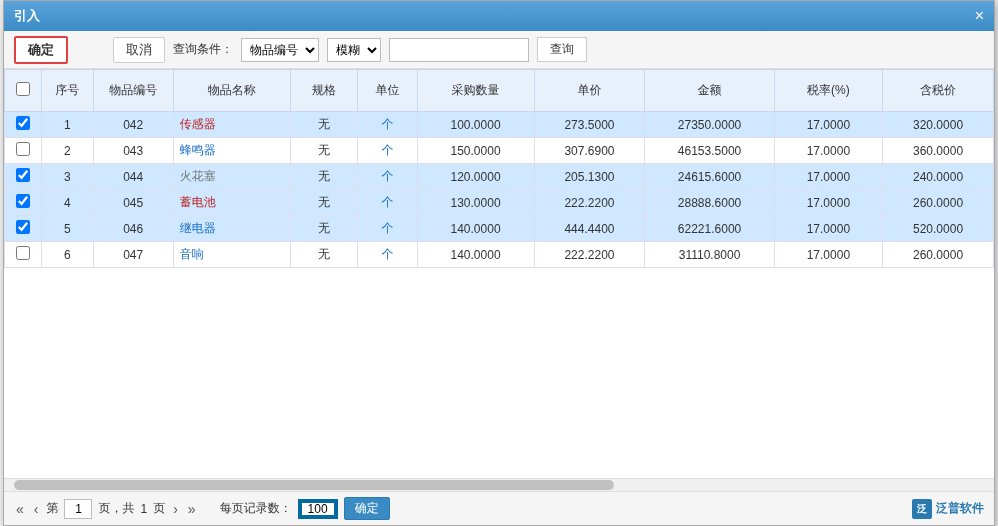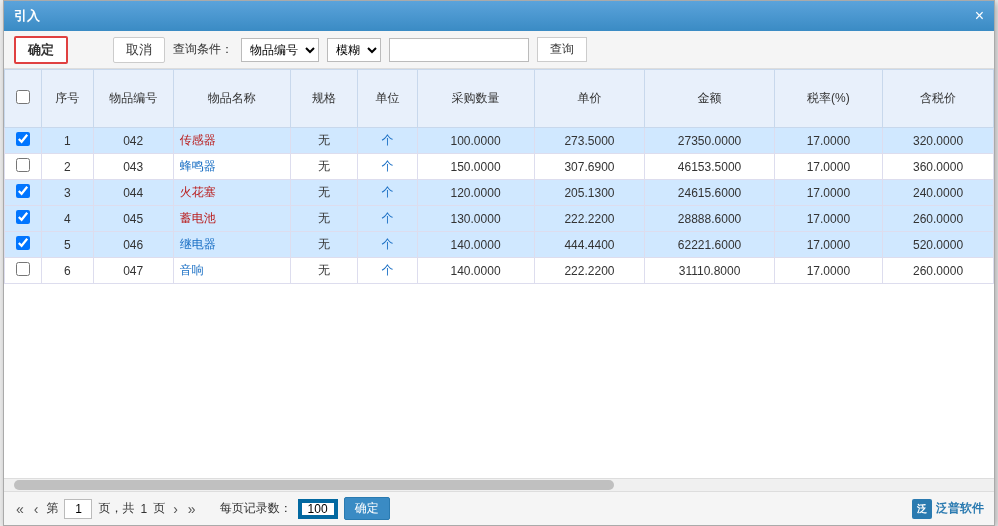--- a/index.html
+++ b/index.html
@@ -107,21 +107,21 @@
     table {
       width: 100%;
       border-collapse: collapse;
       table-layout: fixed;
     }
     thead tr {
       background: #e8f0fb;
     }
     thead th {
       border: 1px solid #c8d8ec;
-      padding: 20px 4px;
+      padding: 12px 4px;
       text-align: center;
       font-weight: normal;
       color: #333;
       font-size: 12px;
       white-space: nowrap;
     }
     tbody tr {
       background: #fff;
     }
     tbody td {
@@ -316,21 +316,21 @@
     <td>46153.5000</td>
     <td>17.0000</td>
     <td>360.0000</td>
   </tr>
           <tr style="background: rgb(208, 232, 255);">
     <td class="checkbox-cell">
       <input type="checkbox" checked="" style="">
     </td>
     <td>3</td>
     <td>044</td>
-    <td class="item-name" style="color:#b91c1c;margin-top:24px;">火花塞</td>
+    <td class="item-name" style="color:#737373;margin-top:24px;">火花塞</td>
     <td>无</td>
     <td style="color:#1a6fc4;">个</td>
     <td>120.0000</td>
     <td>205.1300</td>
     <td>24615.6000</td>
     <td>17.0000</td>
     <td>240.0000</td>
   </tr>
           <tr style="background: rgb(208, 232, 255);">
     <td class="checkbox-cell">

